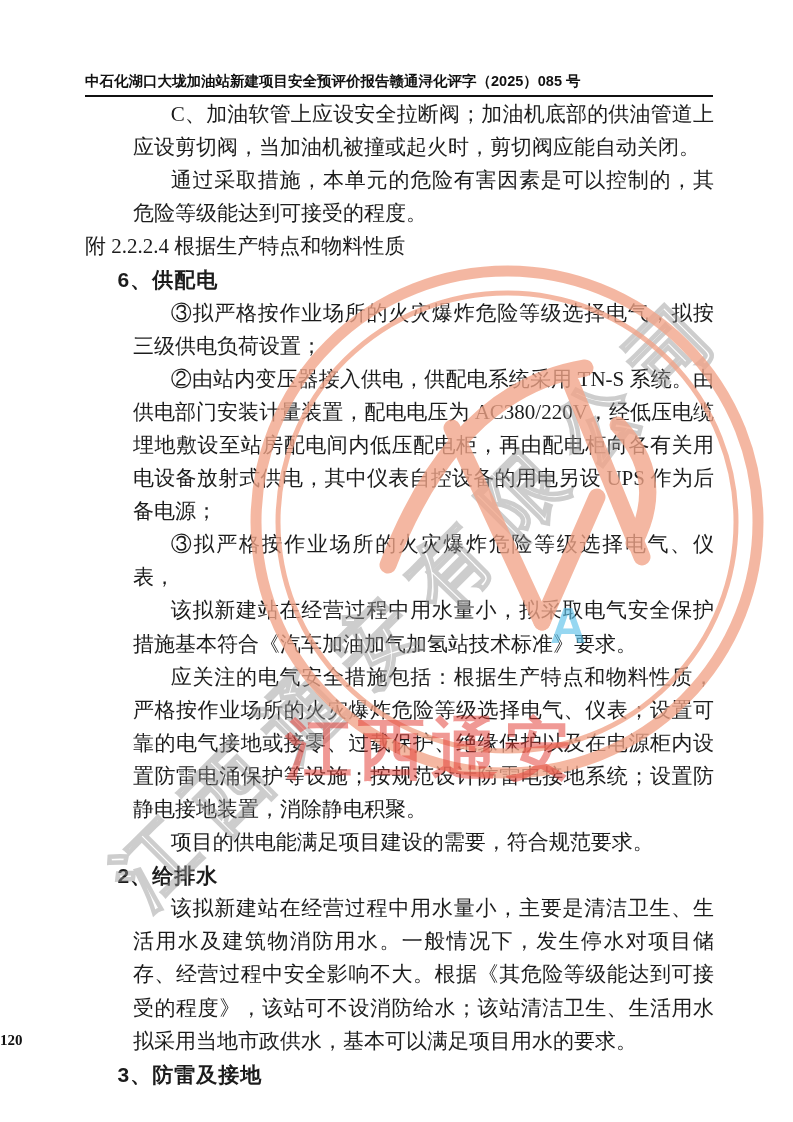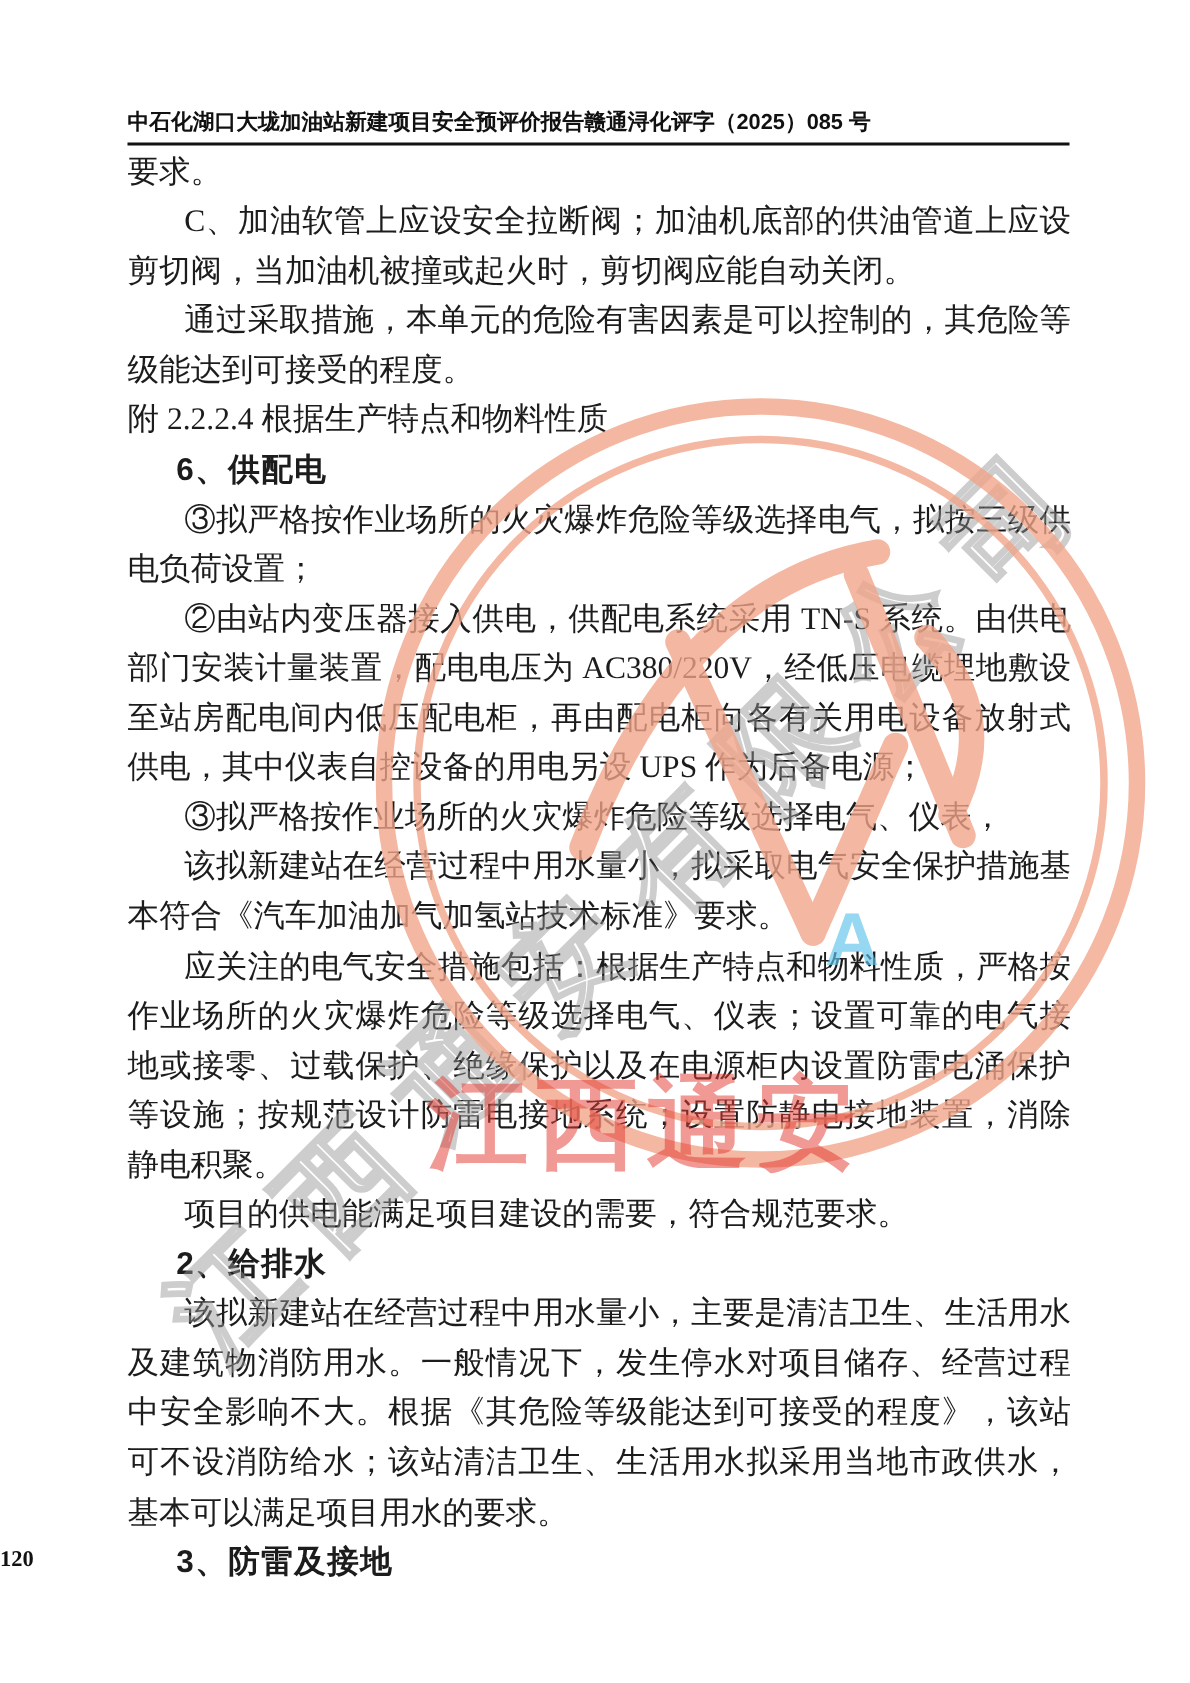--- a/index.html
+++ b/index.html
@@ -18,21 +18,21 @@
   }
   
   .content{
     position:absolute;left:85px;top:98px;width:629px;
     font-size:21px;line-height:33.1px;
     text-align:justify;text-justify:inter-ideograph;
     z-index:1;
   }
   .content p{margin:0;padding:0;}
   p.flush{text-indent:0;}
-  p.para{text-indent:1.8em;}
+  p.para{text-indent:1.8em;margin-left:48px;}
   p.heading{
     text-indent:1.55em;font-weight:bold;
     font-family:"Liberation Sans","DejaVu Sans",sans-serif;
     letter-spacing:1px;
   }
   
   .footer{
     position:absolute;left:0;top:1032px;width:793px;
     font-weight:bold;font-size:15px;color:#111;z-index:1;
   }
@@ -62,21 +62,20 @@
 </style>
 </head>
 <body>
 
 <div class="header">
   <span>中石化湖口大垅加油站新建项目安全预评价报告</span>
   <span>赣通浔化评字（2025）085 号</span>
 </div>
 
 <div class="content">
-  <p class="flush">要求。</p>
   <p class="para">C、加油软管上应设安全拉断阀；加油机底部的供油管道上应设剪切阀，当加油机被撞或起火时，剪切阀应能自动关闭。</p>
   <p class="para">通过采取措施，本单元的危险有害因素是可以控制的，其危险等级能达到可接受的程度。</p>
   <p class="flush">附 2.2.2.4 根据生产特点和物料性质</p>
   <p class="heading">6、供配电</p>
   <p class="para">③拟严格按作业场所的火灾爆炸危险等级选择电气，拟按三级供电负荷设置；</p>
   <p class="para">②由站内变压器接入供电，供配电系统采用 TN-S 系统。由供电部门安装计量装置，配电电压为 AC380/220V，经低压电缆埋地敷设至站房配电间内低压配电柜，再由配电柜向各有关用电设备放射式供电，其中仪表自控设备的用电另设 UPS 作为后备电源；</p>
   <p class="para">③拟严格按作业场所的火灾爆炸危险等级选择电气、仪表，</p>
   <p class="para">该拟新建站在经营过程中用水量小，拟采取电气安全保护措施基本符合《汽车加油加气加氢站技术标准》要求。</p>
   <p class="para">应关注的电气安全措施包括：根据生产特点和物料性质，严格按作业场所的火灾爆炸危险等级选择电气、仪表；设置可靠的电气接地或接零、过载保护、绝缘保护以及在电源柜内设置防雷电涌保护等设施；按规范设计防雷电接地系统；设置防静电接地装置，消除静电积聚。</p>
   <p class="para">项目的供电能满足项目建设的需要，符合规范要求。</p>

